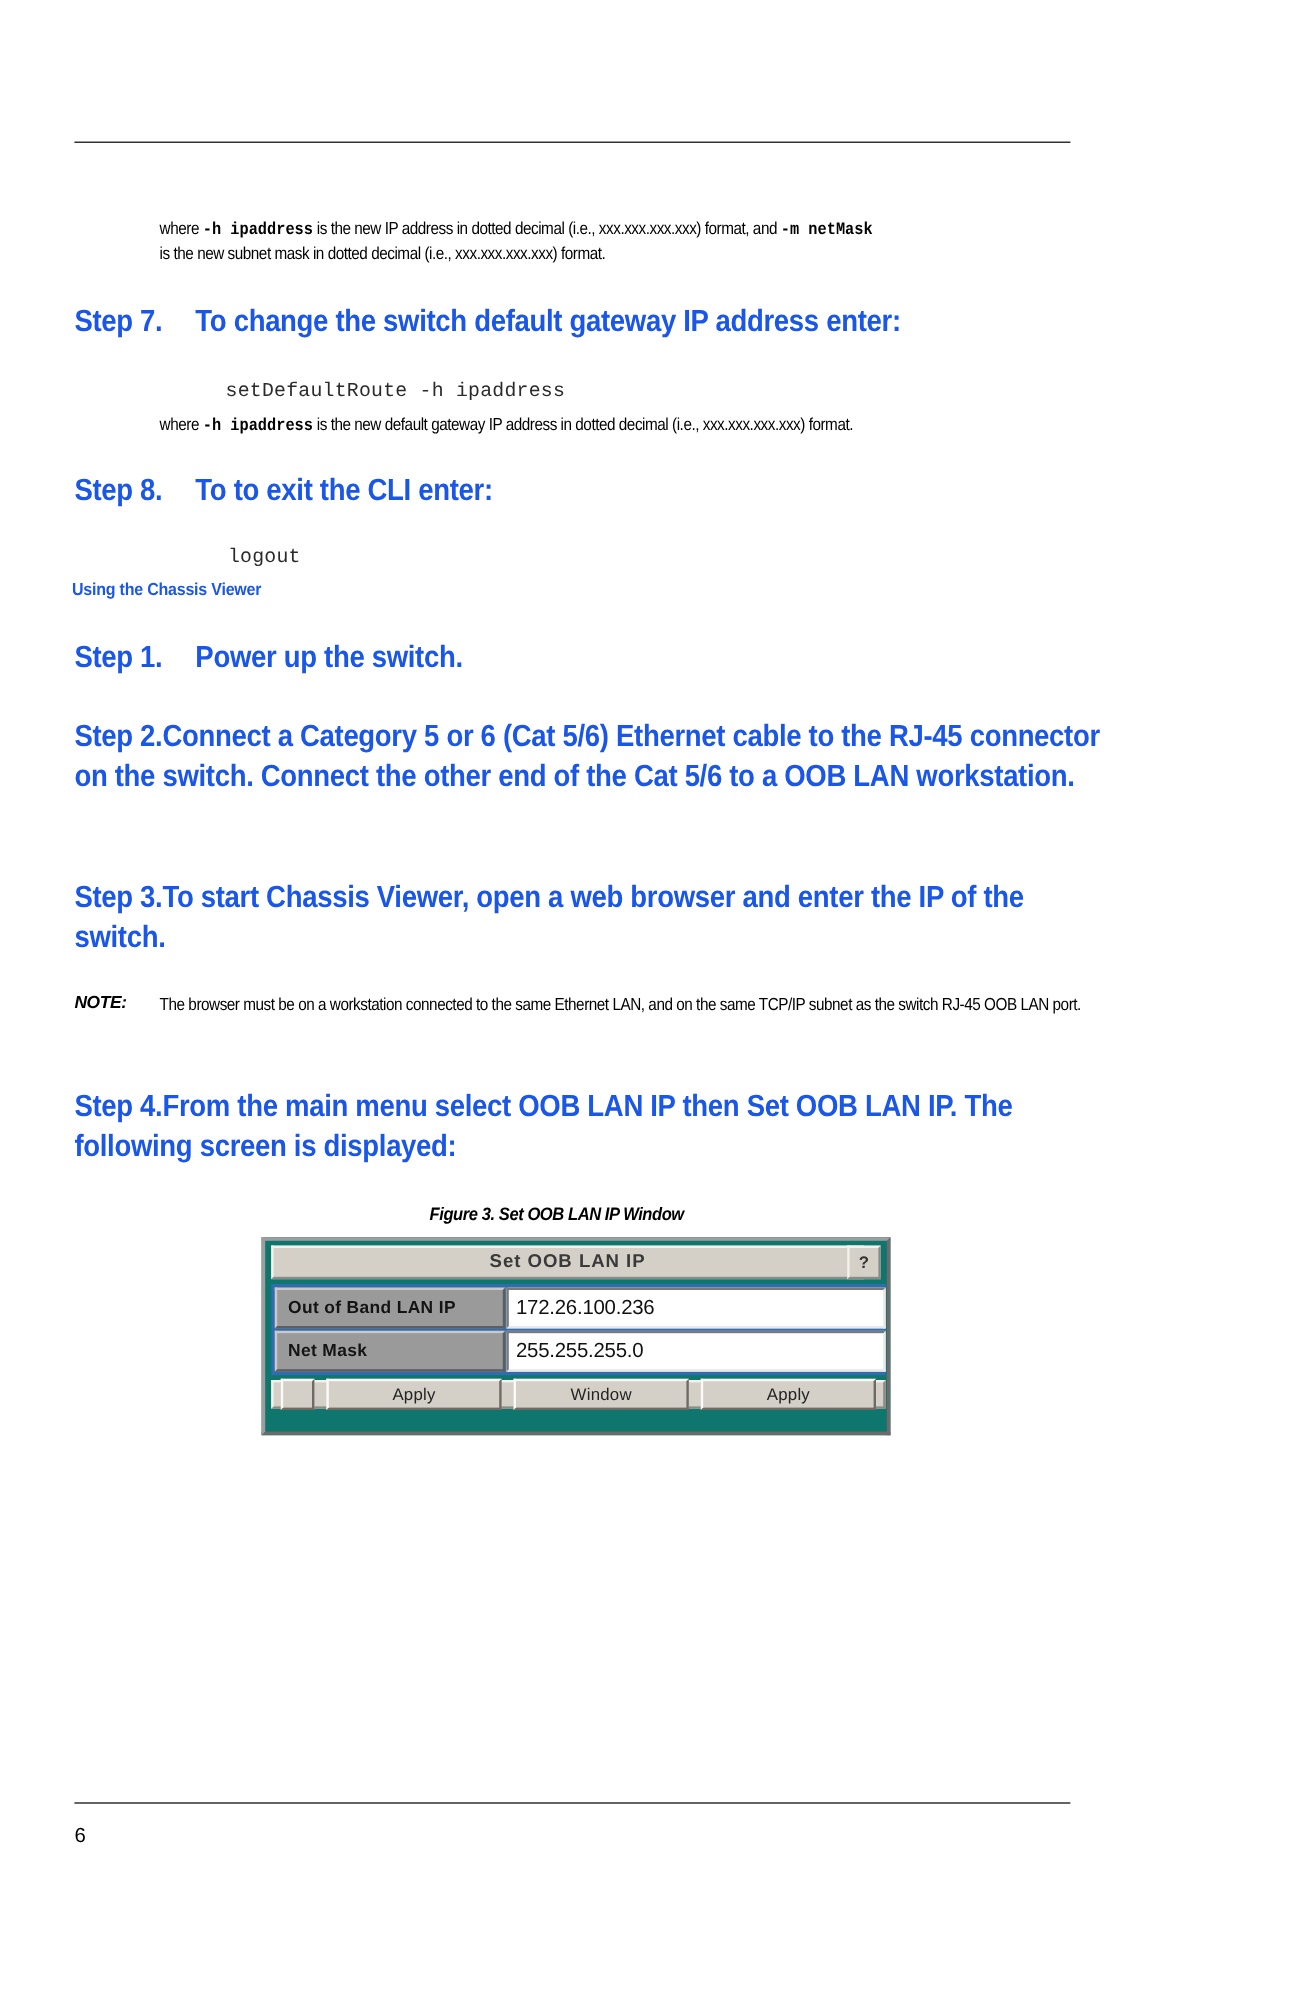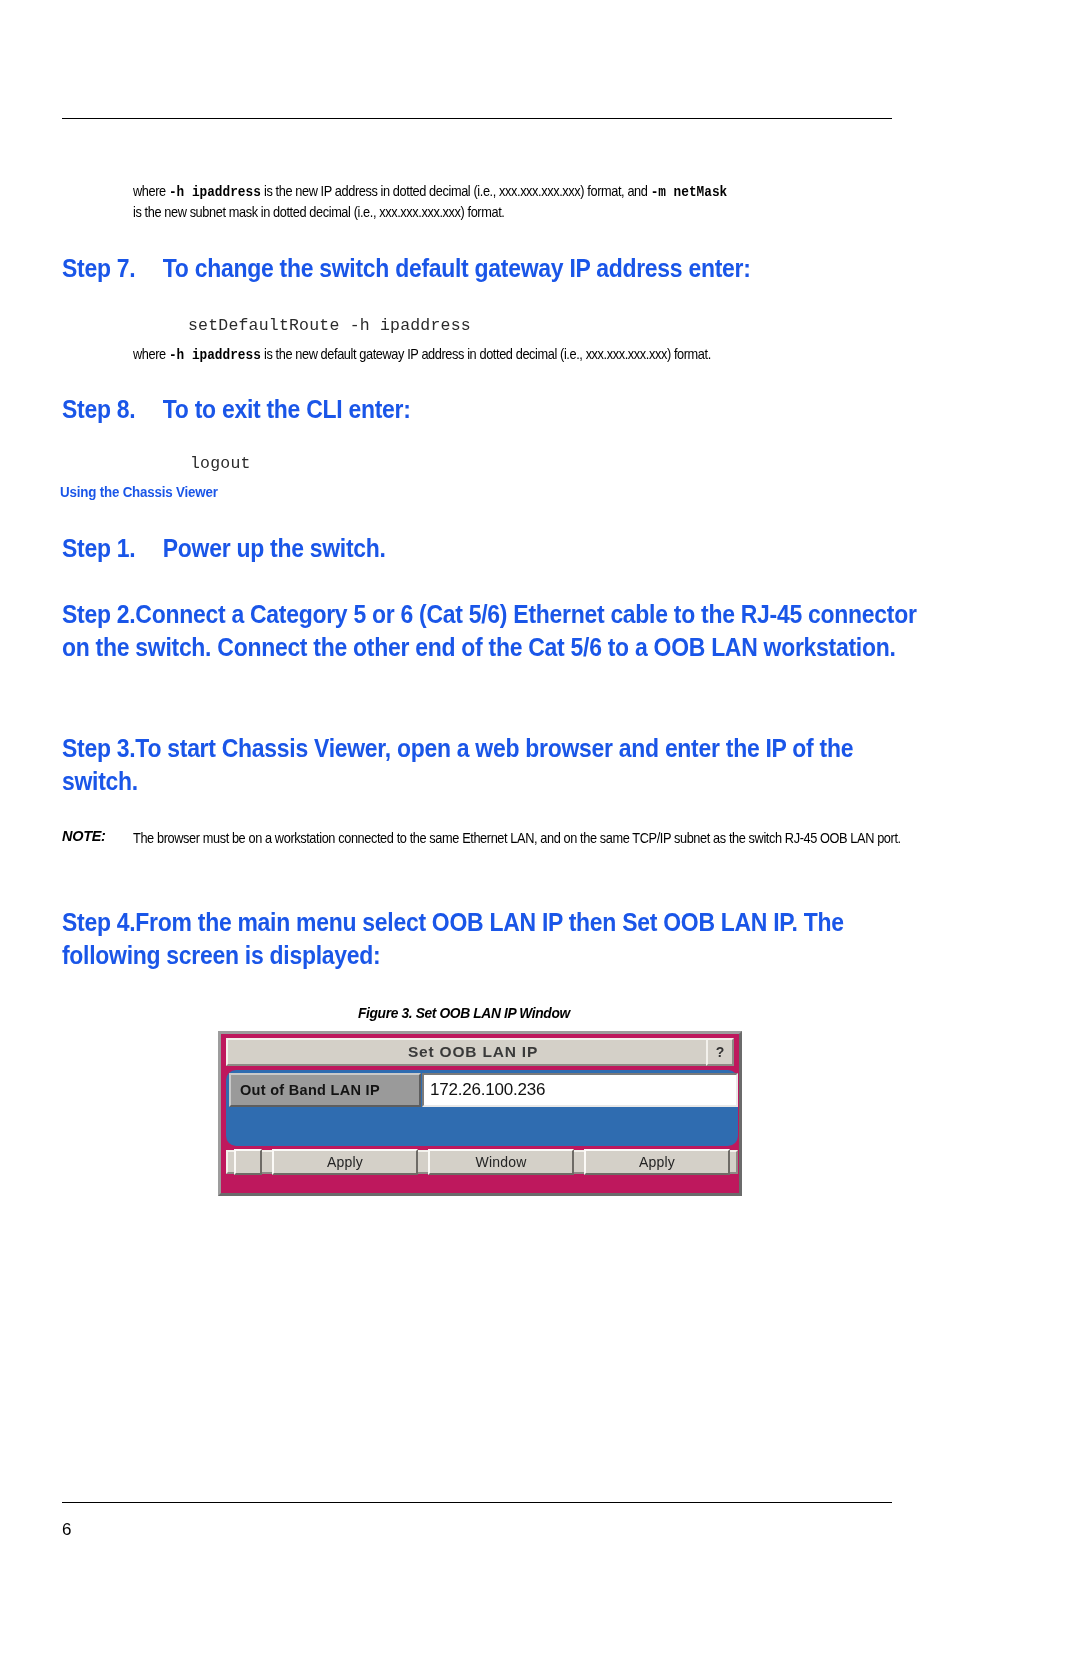--- a/index.html
+++ b/index.html
@@ -124,21 +124,21 @@
     color: #000;
   }
 
   
   .dialog {
     position: absolute;
     left: 218px;
     top: 1031px;
     width: 524px;
     height: 165px;
-    background: #be185d;
+    background: #0f766e;
     border-left: 3px solid #9d9d9d;
     border-top: 3px solid #9d9d9d;
     border-right: 3px solid #6b6b6b;
     border-bottom: 3px solid #6b6b6b;
     box-sizing: border-box;
   }
   .dlg-titlebar {
     position: absolute;
     left: 5px;
     top: 4px;
@@ -184,21 +184,20 @@
 
   .dlg-body {
     position: absolute;
     left: 5px;
     top: 36px;
     width: 512px;
     height: 76px;
     background: #2f6cb0;
     box-sizing: border-box;
     padding: 3px 0 0 3px;
-    border-radius: 10px;
   }
   .dlg-row {
     display: flex;
     height: 34px;
     margin-bottom: 2px;
   }
   .dlg-label {
     width: 192px;
     background: #9a9a9a;
     border-top: 2px solid #c9c9c9;
@@ -347,20 +346,24 @@
 
     <div class="dlg-help">?</div>
 
     <div class="dlg-body">
 
       <div class="dlg-row">
         <div class="dlg-label">Out of Band LAN IP</div>
         <div class="dlg-input">172.26.100.236</div>
       </div>
 
+      <div class="dlg-row">
+        <div class="dlg-label">Net Mask</div>
+        <div class="dlg-input">255.255.255.0</div>
+      </div>
 
     </div>
 
     <div class="dlg-buttons">
       <div class="dlg-btn-spacer"></div>
       <div class="dlg-btn">Apply</div>
       <div class="dlg-btn">Window</div>
       <div class="dlg-btn">Apply</div>
     </div>
 

